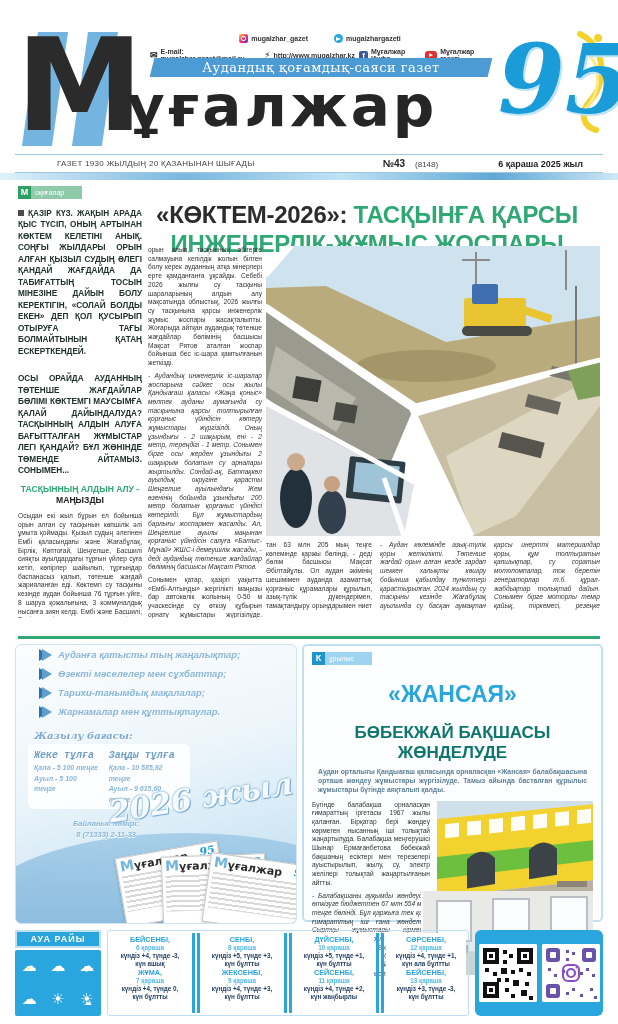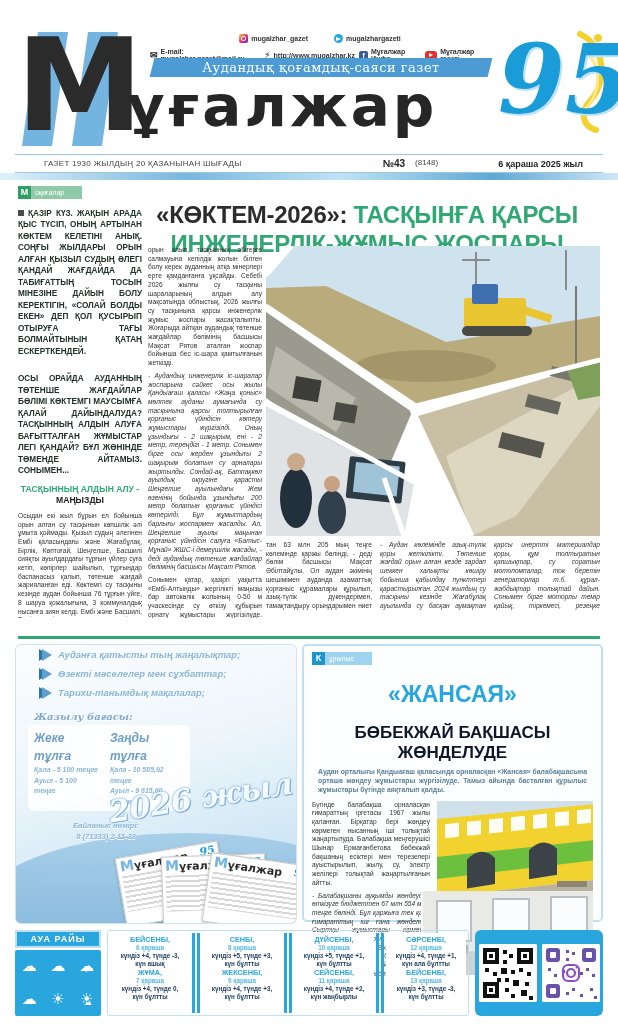--- a/index.html
+++ b/index.html
@@ -28,22 +28,22 @@
   .ci-yt::after{content:"";position:absolute;left:4px;top:2.5px;border-left:4px solid #fff;border-top:2px solid transparent;border-bottom:2px solid transparent;}
   .ribbon{position:absolute;left:152px;top:58px;width:338px;height:19px;background:#4d9bd4;transform:skewX(-14deg);}
   .ribbon span{display:block;transform:skewX(14deg);color:#fff;text-align:center;
     font:13px/19px "DejaVu Serif",serif;letter-spacing:.5px;}
   .title-rest{position:absolute;left:127px;top:74px;width:375px;
     font:900 58px/64px "DejaVu Sans",sans-serif;color:#262626;letter-spacing:3px;transform:scaleY(.98);}
   .anniv{position:absolute;left:492px;top:22px;width:118px;height:128px;}
   .anniv .num{position:absolute;left:6px;top:-6px;font:italic 900 96px/128px "DejaVu Serif",serif;color:#1a9cd8;text-shadow:2px 2px 0 #bfe3f5;}
   .anniv svg{position:absolute;right:0;top:4px;}
   .dateline{position:absolute;left:15px;right:15px;top:154px;height:17px;border-top:1px solid #9fc6de;border-bottom:1px solid #9fc6de;display:flex;align-items:center;font-size:8px;color:#444;}
-  .dateline .founded{margin-left:29px;letter-spacing:.3px;}
-  .dateline .issue{margin-left:auto;margin-right:60px;display:flex;gap:10px;align-items:flex-start;}
+  .dateline .founded{margin-left:42px;letter-spacing:.3px;}
+  .dateline .issue{margin-left:auto;margin-right:60px;display:flex;gap:10px;align-items:flex-end;}
   .dateline .issue b{font-size:10px;color:#222;}
   .dateline .date{font-weight:bold;font-size:9px;color:#222;margin-right:20px;}
   .blue-bar{position:absolute;left:0;right:0;top:173px;height:7px;
     background:linear-gradient(90deg,#dff1fa,#79b7df 30%,#bfe3f5 55%,#5fa8d6 80%,#cfe8f6);}
 
   
   .main-article{position:absolute;left:18px;top:184px;width:582px;height:448px;}
   .tag{position:absolute;left:0;top:2px;display:flex;height:13px;}
   .tag .tbox{width:13px;background:#2f9e63;color:#fff;font:bold 9px/13px "Liberation Sans",sans-serif;text-align:center;}
   .tag .tlabel{background:#8fcaa8;color:#fff;font:7px/13px "Liberation Sans",sans-serif;padding:0 18px 0 4px;}
@@ -73,40 +73,40 @@
   .subs .wave2{position:absolute;left:-60px;bottom:-90px;width:460px;height:150px;border-radius:50%;background:#dcedf8;}
   .subs-head{position:relative;margin:14px 6px 8px;text-align:center;
     font:italic bold 16px/1.25 "DejaVu Serif",serif;color:#6f9fc6;text-shadow:0 1px 0 #fff;}
   .blts{position:relative;margin:4px 10px 12px 26px;}
   .blt{display:flex;align-items:center;gap:6px;margin-bottom:7px;}
   .arrow{width:0;height:0;border-left:10px solid #5f9fce;border-top:6px solid transparent;border-bottom:6px solid transparent;filter:drop-shadow(-3px 0 0 #2f73a8);flex:none;}
   .blt span{font:italic bold 9.5px/1.1 "Liberation Sans",sans-serif;color:#8ab6d8;text-shadow:0 1px 0 #fff;}
   .price-title{position:relative;margin:4px 0 2px 18px;font:italic bold 10px/1.2 "DejaVu Serif",serif;color:#7fa9cc;text-shadow:0 1px 0 #fff;}
   .price-box{position:relative;margin-left:12px;width:150px;background:rgba(255,255,255,.85);border-radius:6px;padding:4px 6px;display:flex;gap:10px;}
   .pcol{font:italic bold 7px/1.5 "Liberation Sans",sans-serif;color:#8ab6d8;}
-  .pcol .ph{font-size:12px;color:#6f9fc6;}
+  .pcol .ph{font-size:10px;color:#6f9fc6;font-family:Liberation Mono, monospace;}
   .year{position:absolute;right:2px;top:138px;transform:rotate(-9deg);
     font:italic 800 30px/1 "DejaVu Serif",serif;color:#f4fafd;text-shadow:0 0 2px #7fb0d6,0 0 2px #7fb0d6,1px 1px 0 #7fb0d6;}
   .subs-contact{position:relative;margin:10px 0 0 30px;width:120px;text-align:center;
     font:italic bold 7.5px/1.4 "Liberation Sans",sans-serif;color:#8ab6d8;text-shadow:0 1px 0 #fff;}
   .papers{position:absolute;right:-8px;bottom:-6px;width:190px;height:90px;}
   .paper{position:absolute;width:96px;height:62px;background:#fff;border:1px solid #c9c9c9;box-shadow:0 1px 3px rgba(0,0,0,.25);padding:3px;}
   .paper .pm{font:900 11px/11px "DejaVu Sans",sans-serif;color:#2b2b2b;}
   .paper .pm b{color:#74b4e0;font-size:14px;}
   .paper .p95{float:right;font:italic bold 11px/10px "DejaVu Serif",serif;color:#1a9cd8;}
   .paper .plines{margin-top:3px;height:36px;background:repeating-linear-gradient(180deg,#d8d8d8 0 2px,#fff 2px 5px);}
   .pp1{left:6px;bottom:10px;transform:rotate(-10deg);}
   .pp2{left:48px;bottom:4px;transform:rotate(-2deg);}
   .pp3{left:92px;bottom:0;transform:rotate(8deg);}
 
   
   .art2{position:absolute;left:302px;top:644px;width:301px;height:278px;border:2px solid #bfe0f2;border-radius:5px;background:#fdfeff;box-sizing:border-box;padding:6px 8px;}
   .art2 .tag{position:static;margin-bottom:2px;width:fit-content;}
   .a2h1{text-align:center;font:800 23px/26px "Liberation Sans",sans-serif;color:#2aa6df;margin:16px;}
-  .a2h2{text-align:center;font:800 17px/20px "Liberation Sans",sans-serif;color:#0f172a;margin:4px 0 4px;}
+  .a2h2{text-align:center;font:800 17px/20px "Liberation Sans",sans-serif;color:#0f766e;margin:4px 0 4px;}
   .a2lead{font:bold 6.8px/1.35 "Liberation Sans",sans-serif;color:#5a7f95;text-align:justify;margin:0 6px 6px;}
   .a2row{display:flex;gap:7px;height:178px;overflow:hidden;}
   .a2txt{width:118px;flex:none;overflow:hidden;}
   .a2photos{flex:1;position:relative;}
   .ph-b{display:block;}
   .ph-i{display:block;margin-top:-6px;margin-left:-14px;box-shadow:-2px -2px 0 #fff;}
 
   
   .weather{position:absolute;left:15px;top:930px;width:588px;height:86px;display:flex;gap:6px;}
   .aua{width:86px;flex:none;display:flex;flex-direction:column;}
@@ -287,20 +287,24 @@
           <span class="arrow"></span>
           <span>Ауданға қатысты тың жаңалықтар;</span>
         </div>
       <div class="blt">
           <span class="arrow"></span>
           <span>Өзекті мәселелер мен сұхбаттар;</span>
         </div>
       <div class="blt">
           <span class="arrow"></span>
           <span>Тарихи-танымдық мақалалар;</span>
+        </div>
+      <div class="blt">
+          <span class="arrow"></span>
+          <span>Жарнамалар мен құттықтаулар.</span>
         </div>
     </div>
     <div class="price-title">Жазылу бағасы:</div>
     <div class="price-box">
       <div class="pcol">
         <div class="ph">Жеке тұлға</div>
         <div>Қала - 5 100 теңге</div>
         <div>Ауыл - 5 100 теңге</div>
       </div>
       <div class="pcol">

